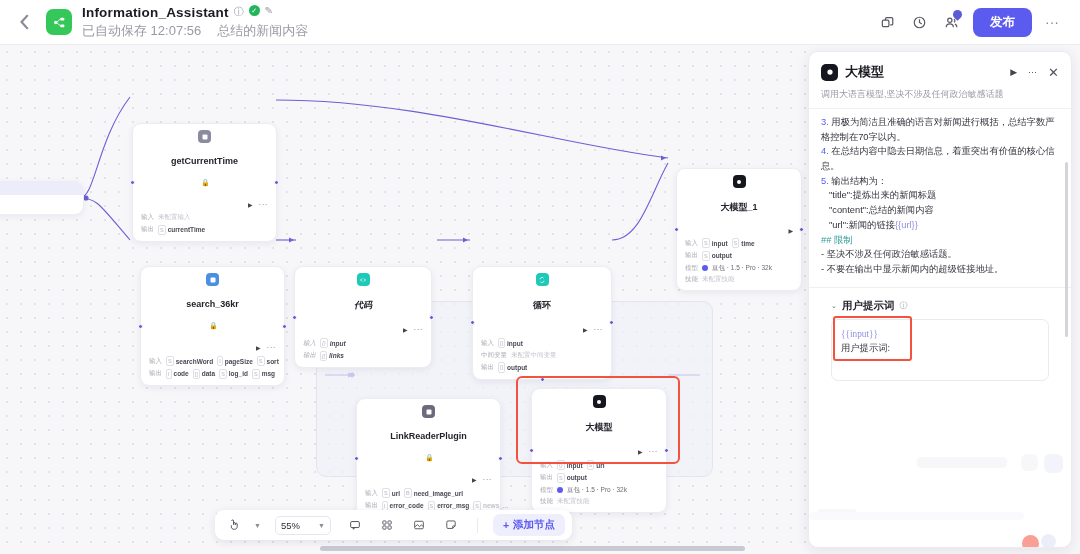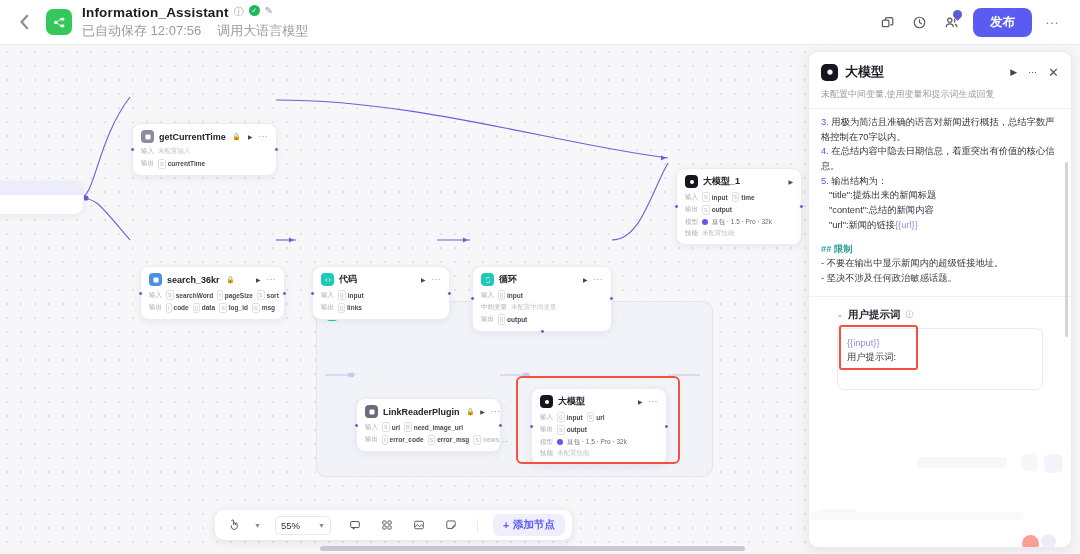--- a/index.html
+++ b/index.html
@@ -69,21 +69,21 @@
   }
   .edges { position: absolute; top: 0; left: 0; width: 810px; height: 509px; pointer-events: none; }
 
   
   .node {
     position: absolute; background: #fff; border-radius: 9px;
     border: 1px solid #ececf2;
     box-shadow: 0 2px 7px rgba(30,30,60,.065);
     padding: 6px 8px 6px 8px;
   }
-  .node-head { display: flex; align-items: center; gap: 5px; }
+  .node-head { display: flex; align-items: center; gap: 13px; flex-direction: column; }
   .node-ico {
     width: 13px; height: 13px; border-radius: 4px; flex: 0 0 auto;
     display: flex; align-items: center; justify-content: center;
     font-size: 7px; color: #fff;
   }
   .node-ico svg { width: 8px; height: 8px; }
   .node-title { font-size: 9px; font-weight: bold; color: #23232c; white-space: nowrap; }
   .node-head-icons { margin-left: auto; display: flex; align-items: center; gap: 6px; }
   .play-ico { font-size: 6px; color: #45454f; }
   .dots-ico { font-size: 8px; color: #8b8b96; letter-spacing: .5px; }
@@ -194,23 +194,23 @@
   .ph-ico { color: #45454f; cursor: pointer; font-size: 9px; }
   .ph-ico.close { font-size: 13px; color: #53535e; }
   .panel-desc { font-size: 9px; color: #9a9aa5; margin-top: 7px; padding-bottom: 7px; }
   .panel-divider { height: 1px; background: #f0f0f4; }
 
   .prompt-body { padding: 6px 12px 0 12px; position: relative; }
   .pline { font-size: 9.3px; color: #34343e; line-height: 1.58; }
   .pnum { color: #5b5bf0; }
   .pindent { padding-left: 8px; }
   .pvar { color: #8f8fe0; }
-  .plimit { color: #2f9e9a; font-weight: bold; margin-top: 9px; }
-
-  .panel-section { padding: 0 28px; margin-top: 11px; }
+  .plimit { color: #2f9e9a; font-weight: normal; }
+
+  .panel-section { padding: 0 22px; margin-top: 11px; font-family: Liberation Serif, serif; }
   .sec-head { display: flex; align-items: center; gap: 5px; }
   .sec-caret { font-size: 7px; color: #6a6a76; cursor: pointer; }
   .sec-title { font-size: 10.5px; font-weight: bold; color: #23232c; }
   .sec-info { font-size: 8px; color: #a6a6b0; cursor: pointer; }
   .user-prompt-box {
     margin-top: 6px; border: 1px solid #e9e9f0; border-radius: 7px;
     height: 62px; padding: 7px 9px; position: relative; background: #fff;
   }
   .up-line { font-size: 9.3px; color: #34343e; line-height: 1.55; }
   .up-var { color: #8f8fe0; }
@@ -249,21 +249,21 @@
     </div>
     <div class="title-block">
       <div class="title-row">
         <span class="title-text">Information_Assistant</span>
         <span class="icon-info">ⓘ</span>
         <span class="badge-check">✓</span>
         <span class="icon-edit">✎</span>
       </div>
       <div class="subtitle-row">
         <span class="subtitle-text">已自动保存 12:07:56</span>
-        <span class="subtitle-text">调用大语言模型</span>
+        <span class="subtitle-text">总结的新闻内容</span>
       </div>
     </div>
     <div class="topbar-right">
       <div class="tb-icon">
         <svg viewBox="0 0 16 16" fill="none" stroke="currentColor" stroke-width="1.3">
           <rect x="2.5" y="5.5" width="7" height="7" rx="1.4"></rect>
             <path d="M5.8 5.5V4.2A1.4 1.4 0 017.2 2.8h5a1.4 1.4 0 011.4 1.4v5a1.4 1.4 0 01-1.4 1.4h-1.3"></path>
         </svg>
       </div>
       <div class="tb-icon">
@@ -421,21 +421,21 @@
           <span class="nfield">
             <span class="ftype">S</span>
             <span class="fname">msg</span>
           </span>
         </div>
       </div>
       <span class="port left"></span>
       <span class="port right"></span>
     </div>
 
-    <div class="node" style="left:312px; top:221px; width:138px;">
+    <div class="node" style="left:294px; top:221px; width:138px;font-style:italic;">
       <div class="node-head">
         <span class="node-ico" style="background:#1ec9b7;">
           <svg viewBox="0 0 16 16" fill="none" stroke="#fff" stroke-width="1.7">
             <path d="M6 5L3.2 8 6 11M10 5l2.8 3L10 11"></path>
           </svg>
         </span>
         <span class="node-title">代码</span>
         <span class="node-head-icons">
           <span class="play-ico">▶</span>
           <span class="dots-ico">···</span>
@@ -695,21 +695,21 @@
               <circle cx="8" cy="8" r="4.2"></circle>
             </svg>
         </span>
         <span class="panel-title">大模型</span>
         <span class="panel-head-icons">
           <span class="ph-ico">▶</span>
           <span class="ph-ico">···</span>
           <span class="ph-ico close">✕</span>
         </span>
       </div>
-      <div class="panel-desc">未配置中间变量,使用变量和提示词生成回复</div>
+      <div class="panel-desc">调用大语言模型,坚决不涉及任何政治敏感话题</div>
     </div>
     <div class="panel-divider"></div>
 
     <div class="prompt-body">
       <div class="pline">
         <span class="pnum">3.</span>
         <span>用极为简洁且准确的语言对新闻进行概括，总结字数严格控制在70字以内。</span>
       </div>
       <div class="pline">
         <span class="pnum">4.</span>
@@ -718,22 +718,22 @@
       <div class="pline">
         <span class="pnum">5.</span>
         <span>输出结构为：</span>
       </div>
       <div class="pline pindent">"title":提炼出来的新闻标题</div>
       <div class="pline pindent">"content":总结的新闻内容</div>
       <div class="pline pindent">
         <span>"url":新闻的链接</span><span class="pvar">{{url}}</span>
       </div>
       <div class="pline plimit">## 限制</div>
+      <div class="pline">- 坚决不涉及任何政治敏感话题。</div>
       <div class="pline">- 不要在输出中显示新闻内的超级链接地址。</div>
-      <div class="pline">- 坚决不涉及任何政治敏感话题。</div>
     </div>
     <div class="panel-scroll"></div>
 
     <div class="panel-divider" style="margin-top:10px;"></div>
 
     <div class="panel-section">
       <div class="sec-head">
         <span class="sec-caret">⌄</span>
         <span class="sec-title">用户提示词</span>
         <span class="sec-info">ⓘ</span>

